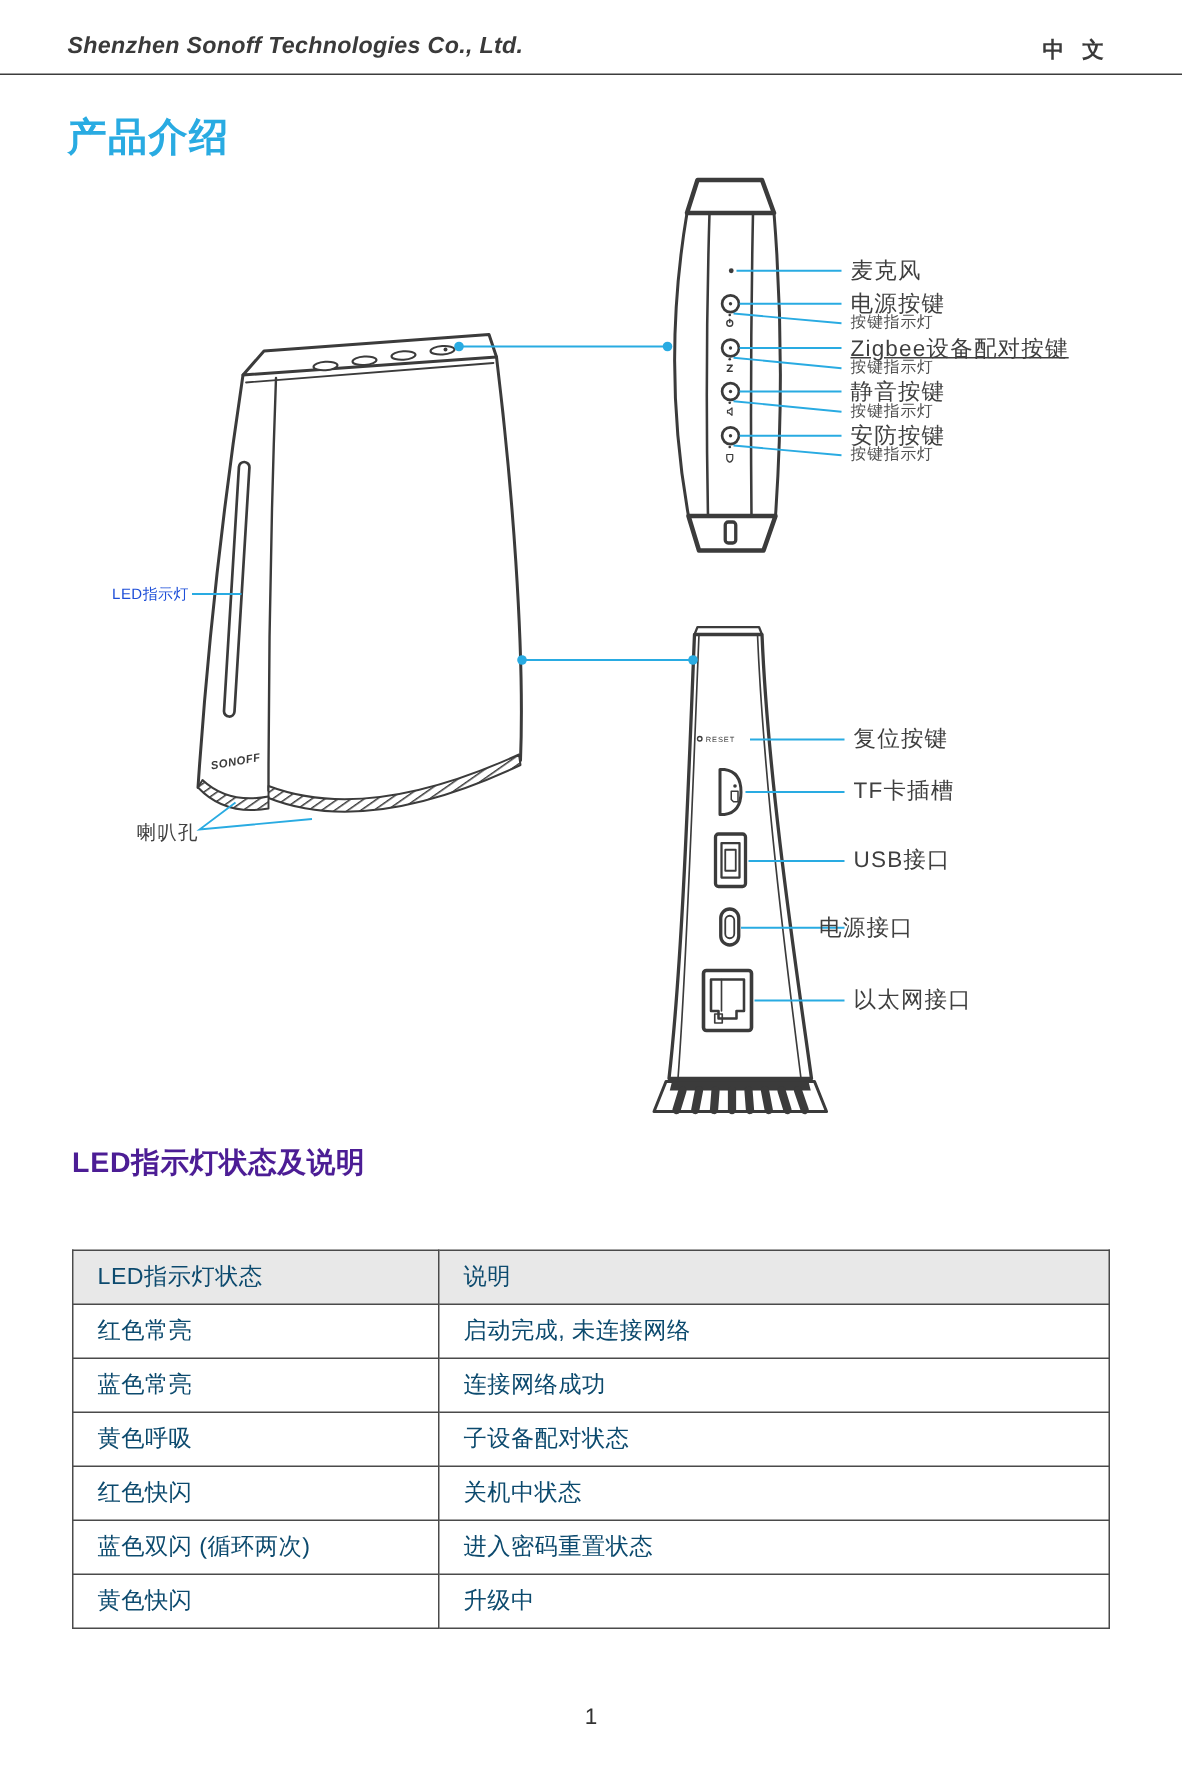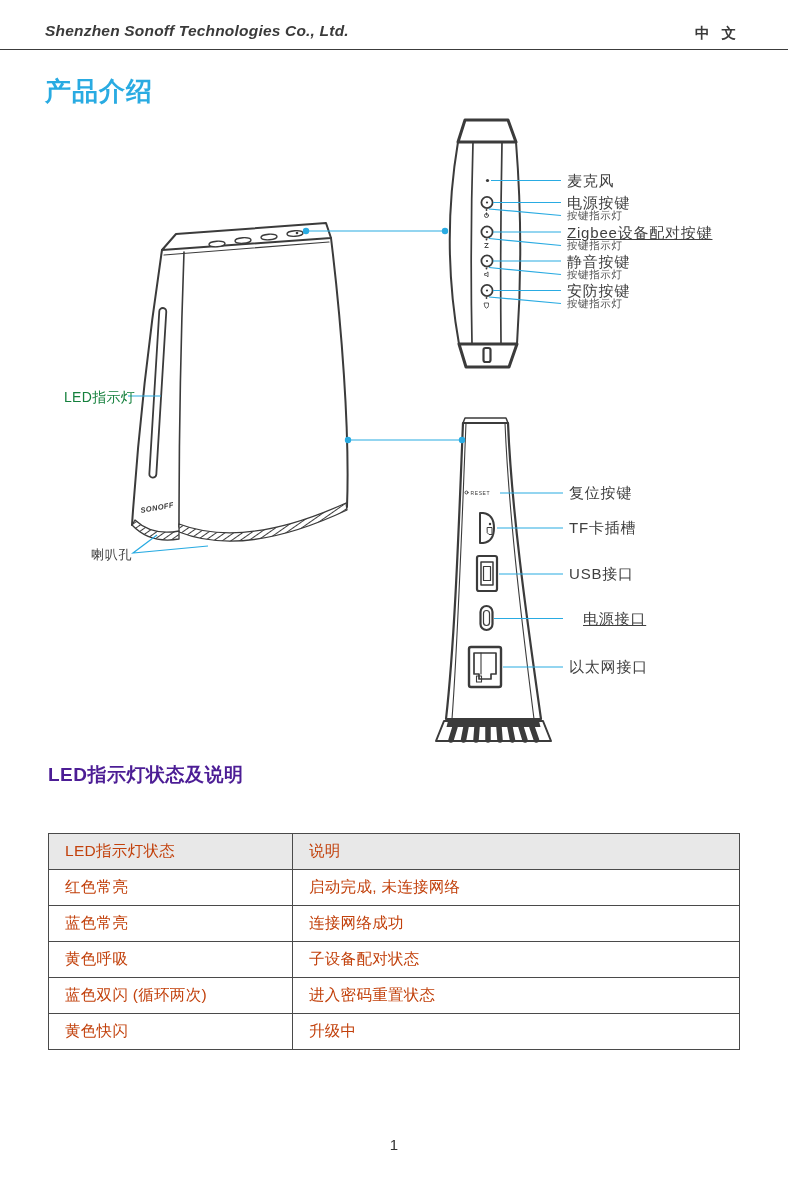--- a/index.html
+++ b/index.html
@@ -12,26 +12,26 @@
   .hdr-lang { position:absolute; right:48px; top:24px; font-size:14.5px; font-weight:700; color:#3a3a3a; letter-spacing:4px; }
   .hdr-rule { position:absolute; left:0; top:49px; width:788px; height:0; border-top:1.6px solid #3c3c3c; }
 
   .h1 { position:absolute; left:45px; top:74px; font-size:26px; font-weight:700; color:#29abe2; letter-spacing:1px; }
   .h2 { position:absolute; left:48px; top:762px; font-size:19px; font-weight:700; color:#4c1d95; letter-spacing:.5px; }
 
   
   .diagram-svg { position:absolute; left:0; top:0; width:788px; height:1182px; }
   .cl { position:absolute; font-size:15px; color:#3f3f3f; letter-spacing:.8px; white-space:nowrap; line-height:19px; }
   .cs { position:absolute; font-size:10.5px; color:#505050; letter-spacing:.6px; white-space:nowrap; line-height:13px; }
-  .lbl-led { position:absolute; left:64px; top:389px; width:62px; text-align:right; font-size:14px; color:#15803d; letter-spacing:.3px; white-space:nowrap; }
+  .lbl-led { position:absolute; left:64px; top:389px; width:62px; text-align:right; font-size:10px; color:#1d4ed8; letter-spacing:.3px; white-space:nowrap; }
   .lbl-speaker { position:absolute; left:91px; top:546px; font-size:13px; color:#3f3f3f; letter-spacing:.8px; white-space:nowrap; }
 
   
   .led-table { position:absolute; left:48px; top:833px; width:692px; border-collapse:collapse; table-layout:fixed; }
-  .led-table th, .led-table td { border:1.5px solid #4a4a4a; font-weight:400; text-align:left; padding:0 0 0 16px; height:36px; font-size:15.5px; color:#c2410c; letter-spacing:.3px; vertical-align:middle;margin-top:25px; }
+  .led-table th, .led-table td { border:1.5px solid #4a4a4a; font-weight:400; text-align:left; padding:0 0 0 16px; height:36px; font-size:15.5px; color:#0c4a6e; letter-spacing:.3px; vertical-align:middle;margin-top:25px; }
   .led-table th { background:#e8e8e8; }
   .col-state { width:244px; }
 
   .page-num { position:absolute; left:0; top:1136px; width:788px; text-align:center; font-size:15px; color:#333; }
 </style>
 </head>
 <body>
 
 <div class="page">
 
@@ -214,21 +214,21 @@
 
   <div class="cl" style="left:567px; top:281px;">安防按键</div>
   <div class="cs" style="left:567px; top:297px;">按键指示灯</div>
 
   <div class="lbl-led">LED指示灯</div>
   <div class="lbl-speaker">喇叭孔</div>
 
   <div class="cl" style="left:569px; top:483px;">复位按键</div>
   <div class="cl" style="left:569px; top:518px;">TF卡插槽</div>
   <div class="cl" style="left:569px; top:564px;">USB接口</div>
-  <div class="cl" style="left:583px; top:609px;text-decoration:underline;">电源接口</div>
+  <div class="cl" style="left:546px; top:609px;">电源接口</div>
   <div class="cl" style="left:569px; top:657px;">以太网接口</div>
 
   <table class="led-table">
     <thead>
       <tr>
         <th class="col-state">LED指示灯状态</th>
         <th>说明</th>
       </tr>
     </thead>
     <tbody>
@@ -238,20 +238,24 @@
       </tr>
       <tr>
         <td>蓝色常亮</td>
         <td>连接网络成功</td>
       </tr>
       <tr>
         <td>黄色呼吸</td>
         <td>子设备配对状态</td>
       </tr>
       <tr>
+        <td>红色快闪</td>
+        <td>关机中状态</td>
+      </tr>
+      <tr>
         <td>蓝色双闪 (循环两次)</td>
         <td>进入密码重置状态</td>
       </tr>
       <tr>
         <td>黄色快闪</td>
         <td>升级中</td>
       </tr>
     </tbody>
   </table>
 

